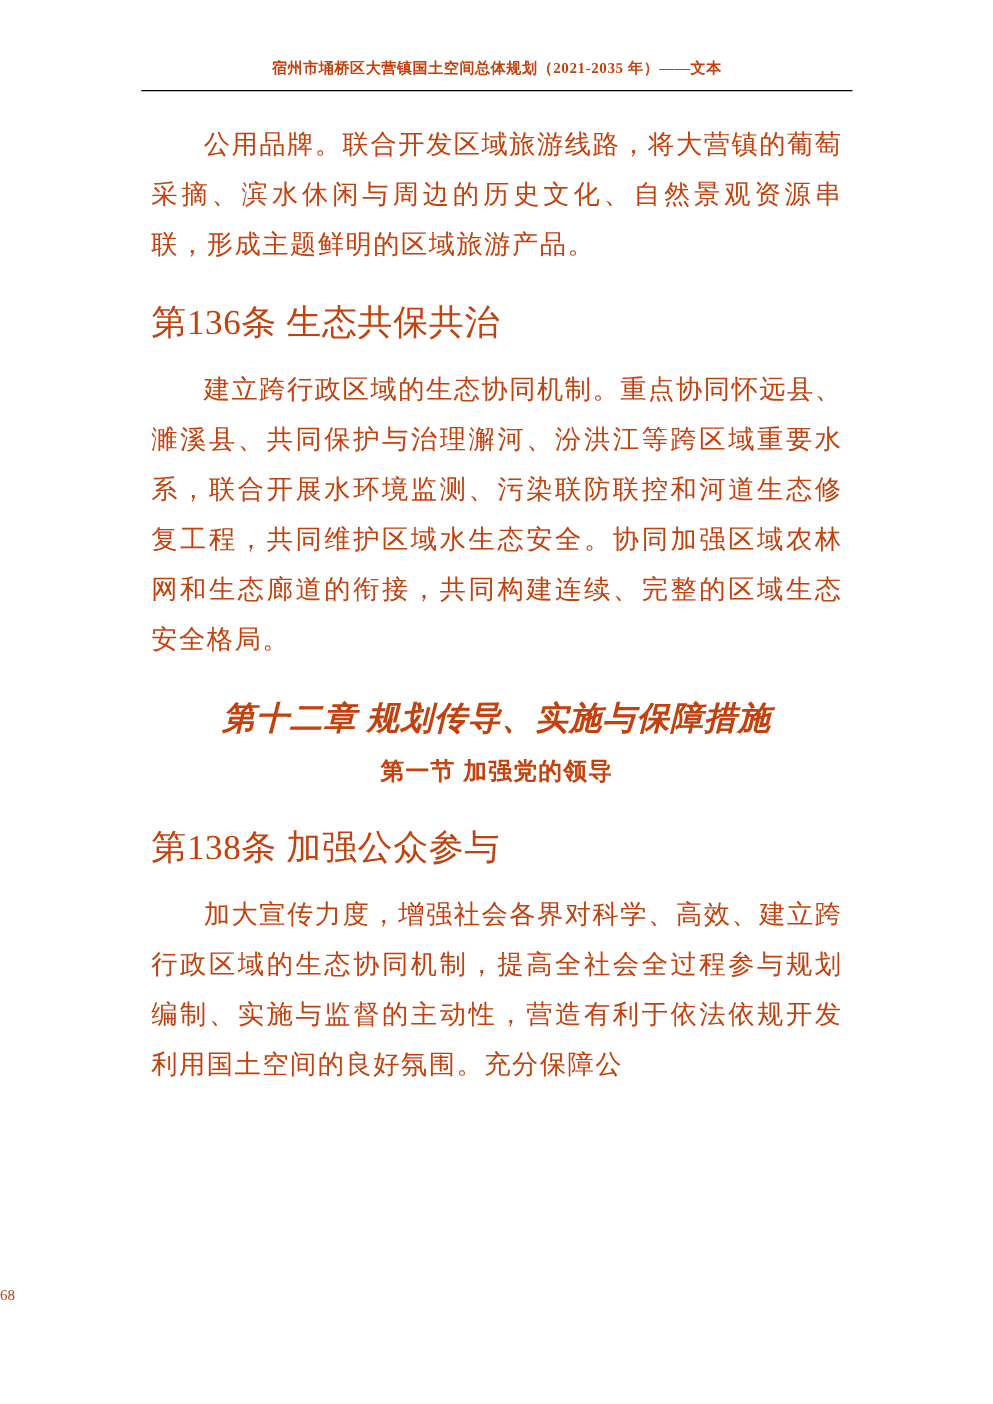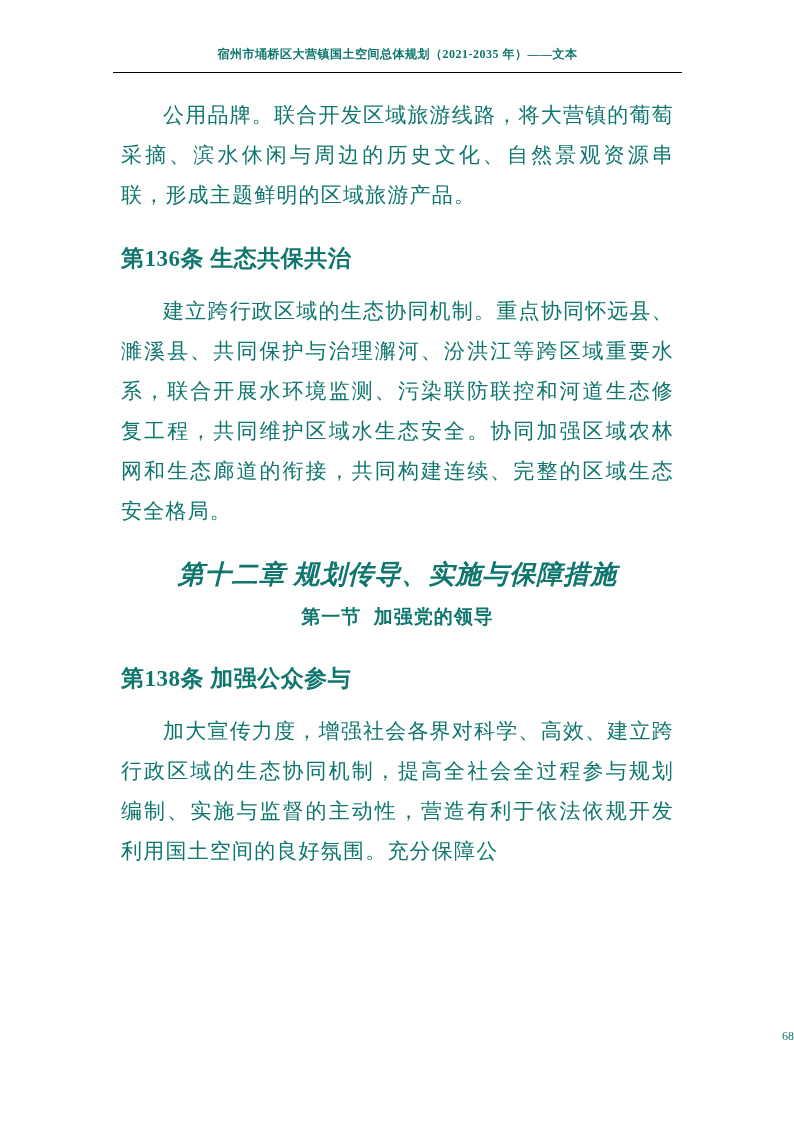--- a/index.html
+++ b/index.html
@@ -8,21 +8,21 @@
     padding: 0;
     background: #ffffff;
   }
   .page {
     position: relative;
     width: 794px;
     height: 1123px;
     margin: 0 auto;
     background: #ffffff;
     font-family: "Liberation Serif", serif;
-    color: #0f766e;
+    color: #c2410c;
     overflow: hidden;
   }
   .page-header {
     position: absolute;
     top: 46px;
     left: 113px;
     right: 112px;
     text-align: center;
     font-size: 12px;
     font-weight: 700;
@@ -43,49 +43,49 @@
     letter-spacing: 1.2px;
     text-align: justify;
     text-justify: inter-ideograph;
     text-indent: 2em;
   }
   .first-para {
     margin-top: 20px;
   }
   .article-heading {
     margin: 30px 0 18px 0;
-    font-size: 23px;
-    font-weight: 700;
+    font-size: 28px;
+    font-weight: 400;
     line-height: 28px;
     letter-spacing: 0.5px;
   }
   .chapter-heading {
     margin: 26px 0 12px 0;
     font-size: 26px;
     font-weight: 700;
     line-height: 36px;
     text-align: center;
     letter-spacing: 1px;
     font-style: italic;
   }
   .section-heading {
     margin: 0 0 34px 0;
     font-size: 19px;
     font-weight: 700;
     line-height: 26px;
     text-align: center;
     letter-spacing: 1px;
-    font-family: Liberation Mono, monospace;
+    font-family: Liberation Sans, sans-serif;
   }
   .page-footer {
     position: absolute;
     bottom: 80px;
     left: 0;
     right: 0;
-    text-align: right;
+    text-align: left;
     font-size: 12px;
     line-height: 14px;
   }
 </style>
 </head>
 <body>
 
 <div class="page">
 
   <div class="page-header">宿州市埇桥区大营镇国土空间总体规划（2021-2035 年）——文本</div>

